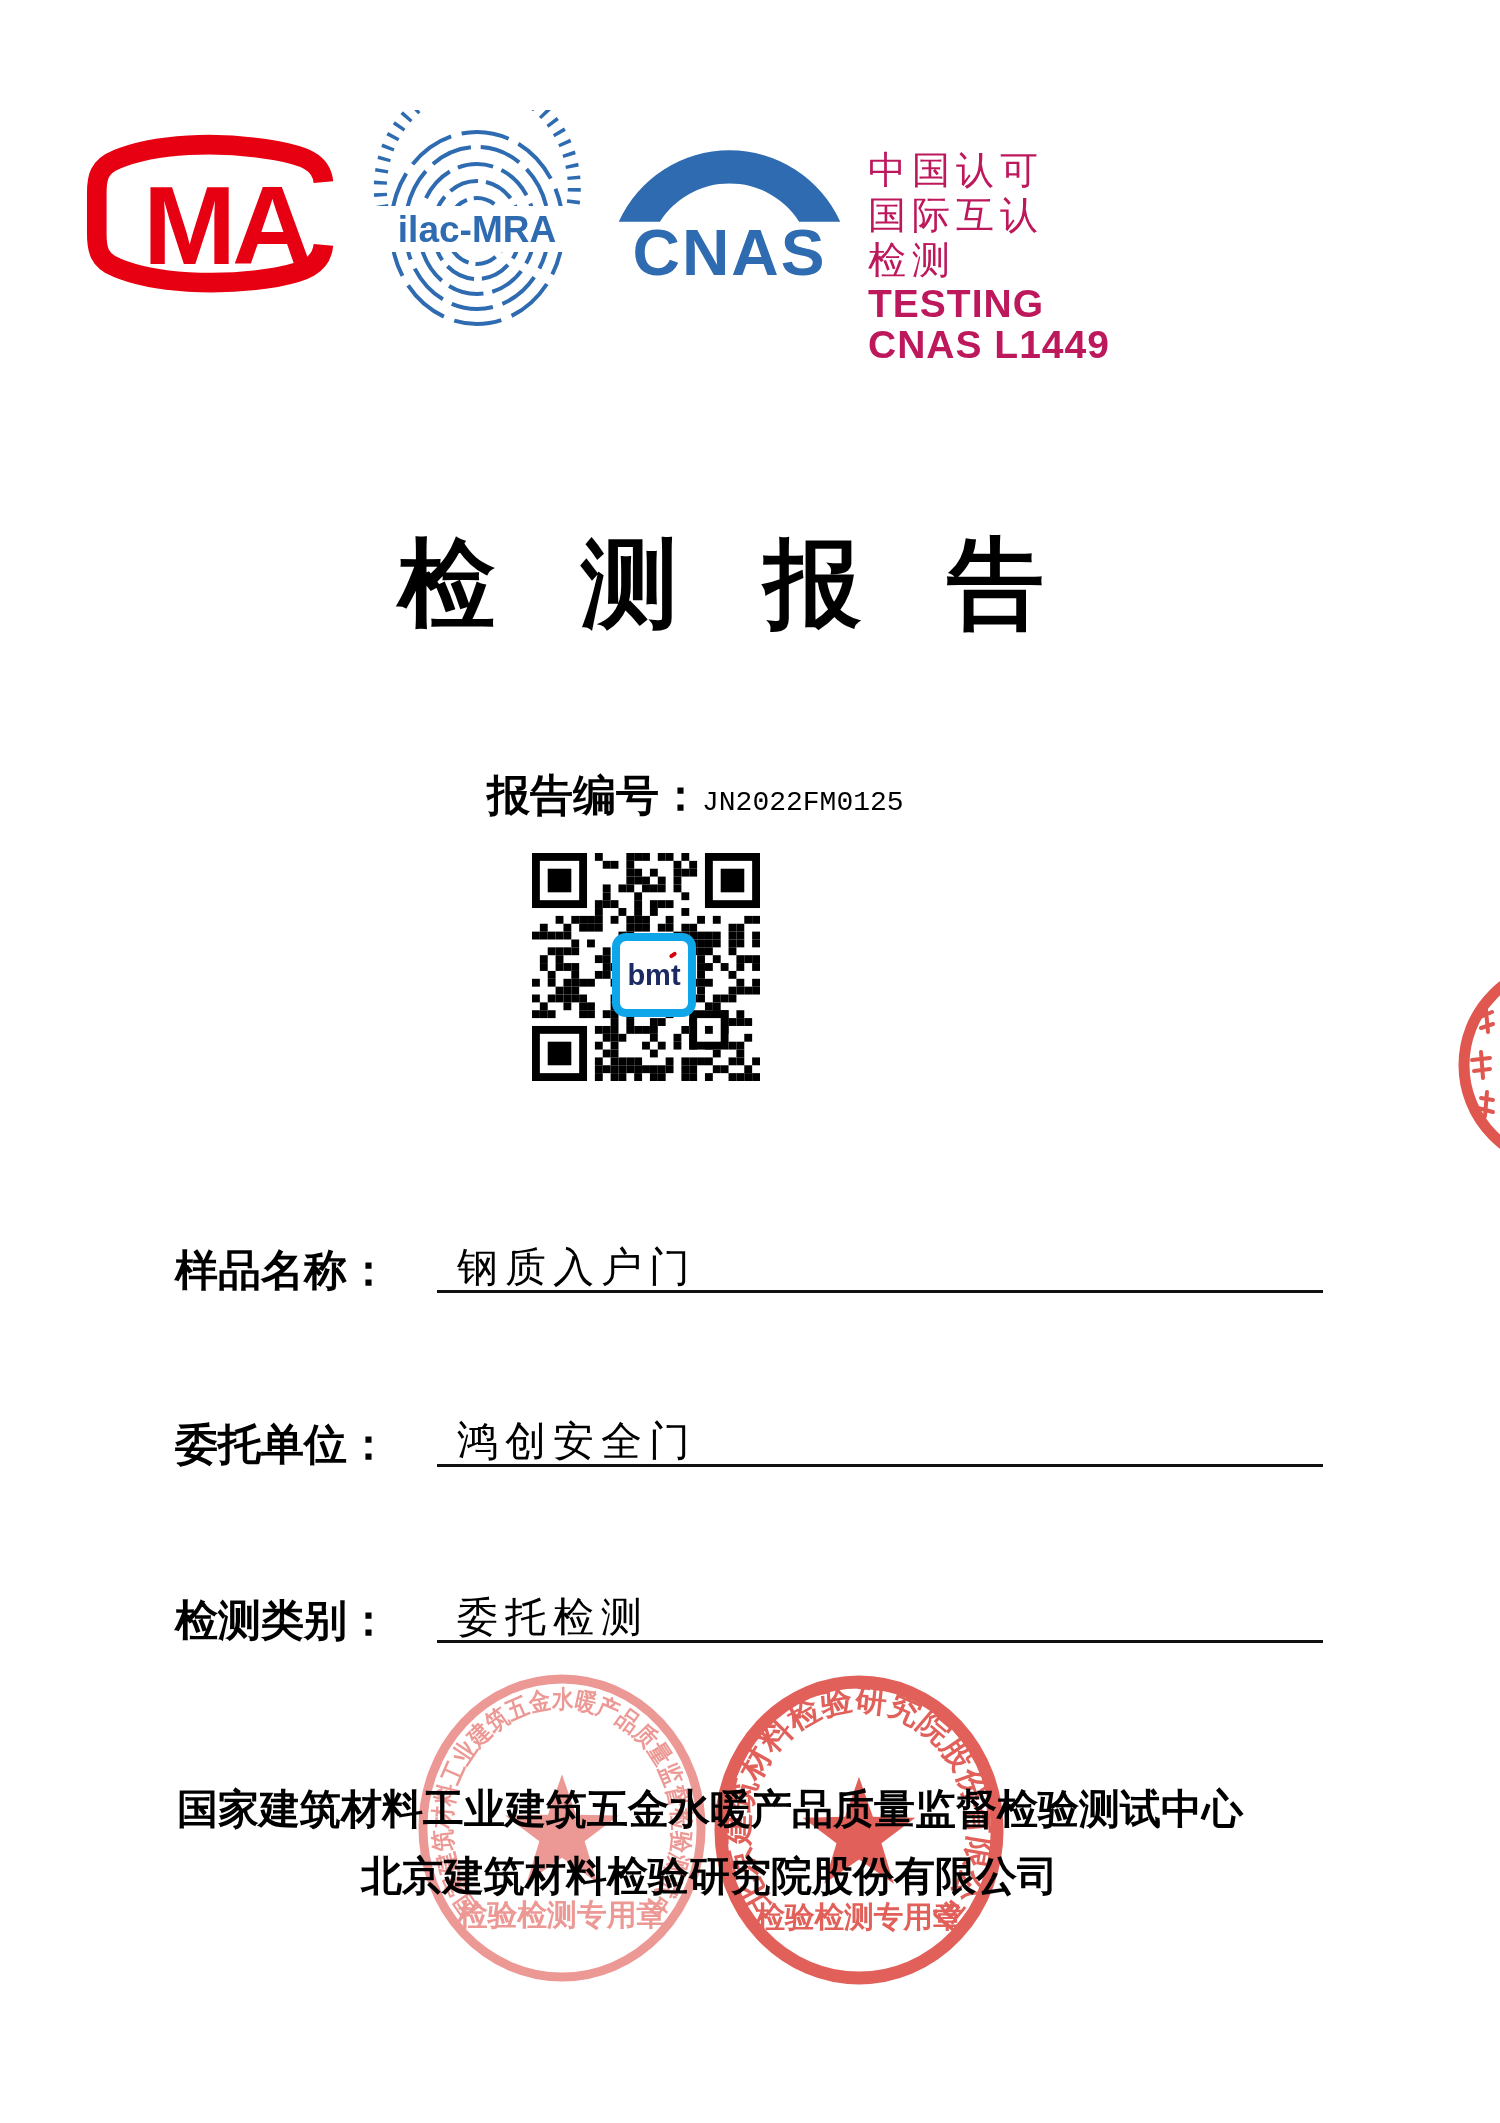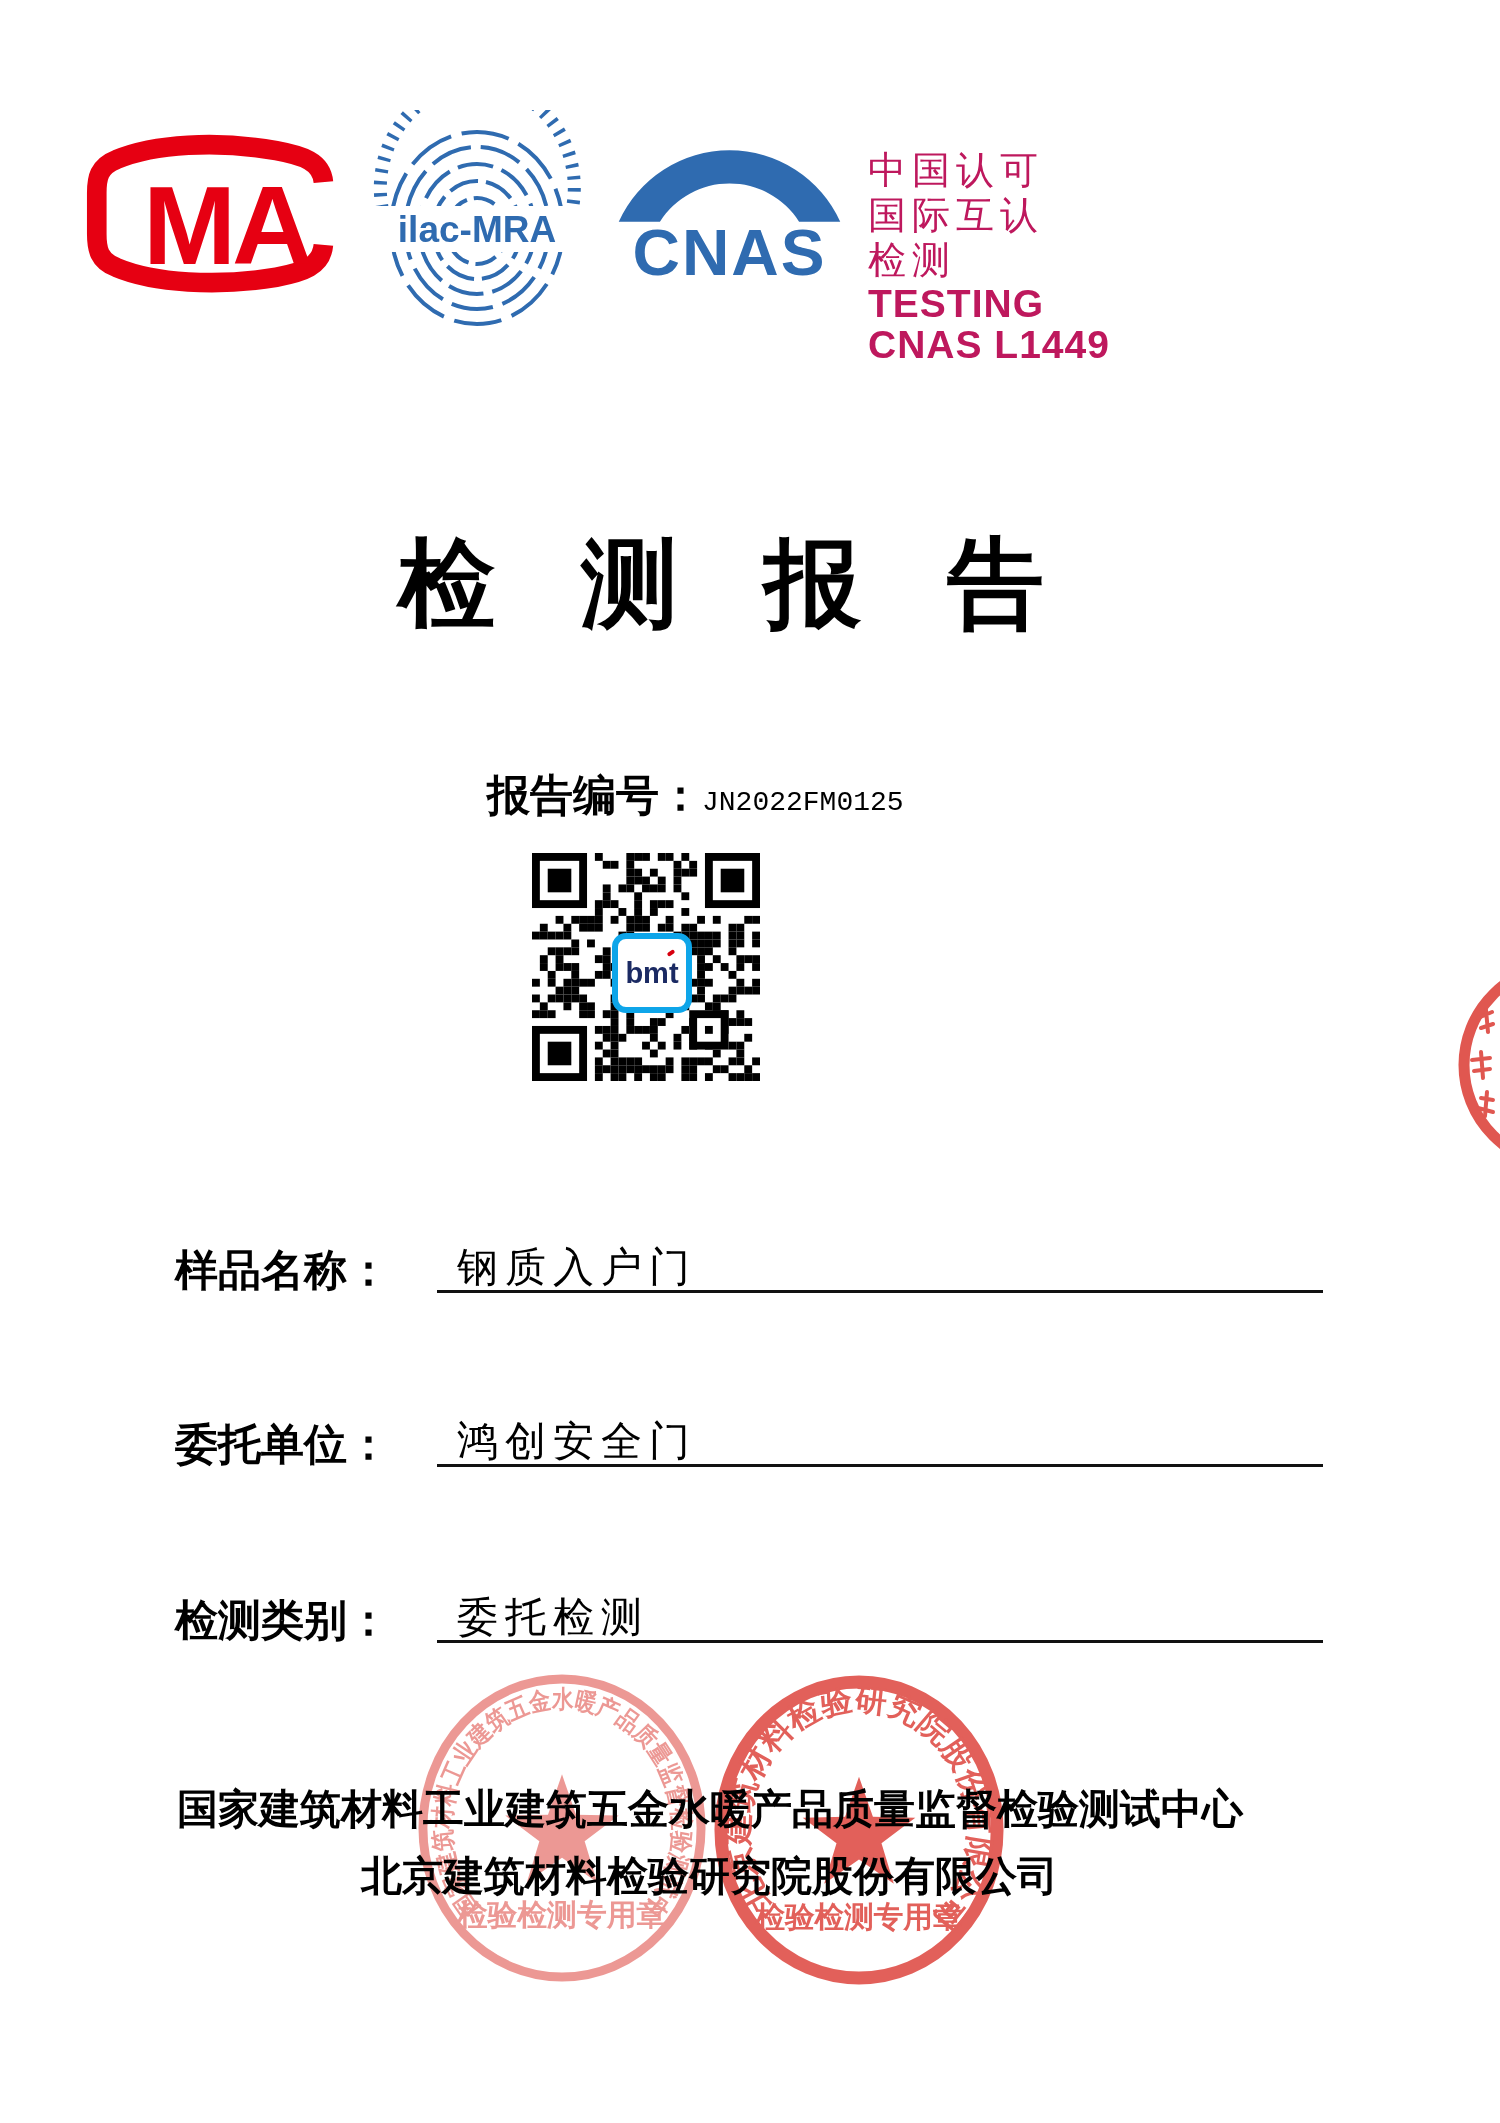--- a/index.html
+++ b/index.html
@@ -20,21 +20,21 @@
              white-space:nowrap;z-index:3;}
 
   
   .report-no{left:487px;top:767px;white-space:nowrap;z-index:3;}
   .report-no .lbl{font-size:43px;font-weight:700;}
   .report-no .val{font-family:"Liberation Mono","DejaVu Sans Mono",monospace;
                   font-size:28px;font-weight:500;letter-spacing:0px;}
 
   
   .qr-wrap{left:532px;top:853px;width:228px;height:228px;z-index:3;}
-  .bmt-box{left:612px;top:933px;width:68px;height:68px;background:#fff;border:6px solid #0ea5e9;
+  .bmt-box{left:612px;top:933px;width:68px;height:68px;background:#fff;border:8px solid #0ea5e9;
            border-radius:14px;display:flex;align-items:center;justify-content:center;z-index:4;}
   .bmt-text{font-family:"Liberation Sans","DejaVu Sans",sans-serif;font-weight:800;
             font-size:29px;color:#1b2a63;letter-spacing:0px;}
   .bmt-accent{position:absolute;right:11px;top:12px;width:8px;height:4px;background:#d7000f;
               transform:rotate(-35deg);border-radius:2px;}
 
   
   .field{z-index:3;}
   .field .flabel{position:absolute;left:175px;top:4px;font-family:"Liberation Sans","DejaVu Sans",sans-serif;
                  font-weight:700;font-size:43px;white-space:nowrap;}

